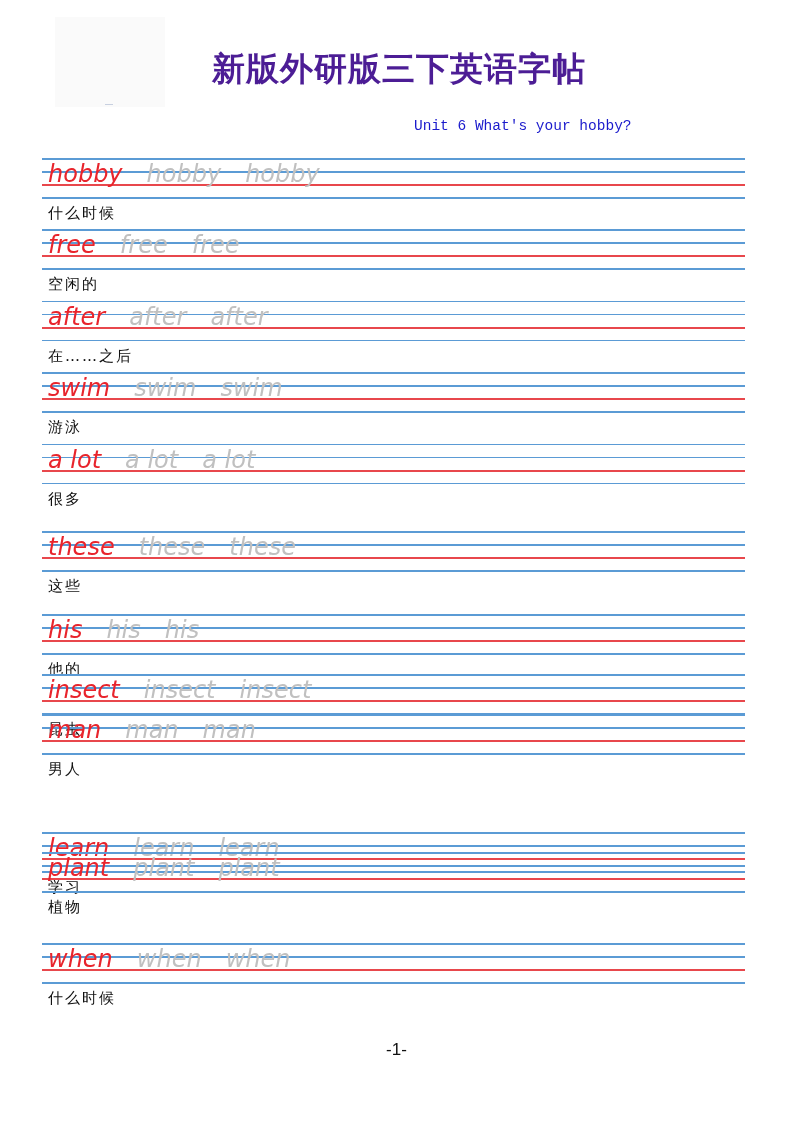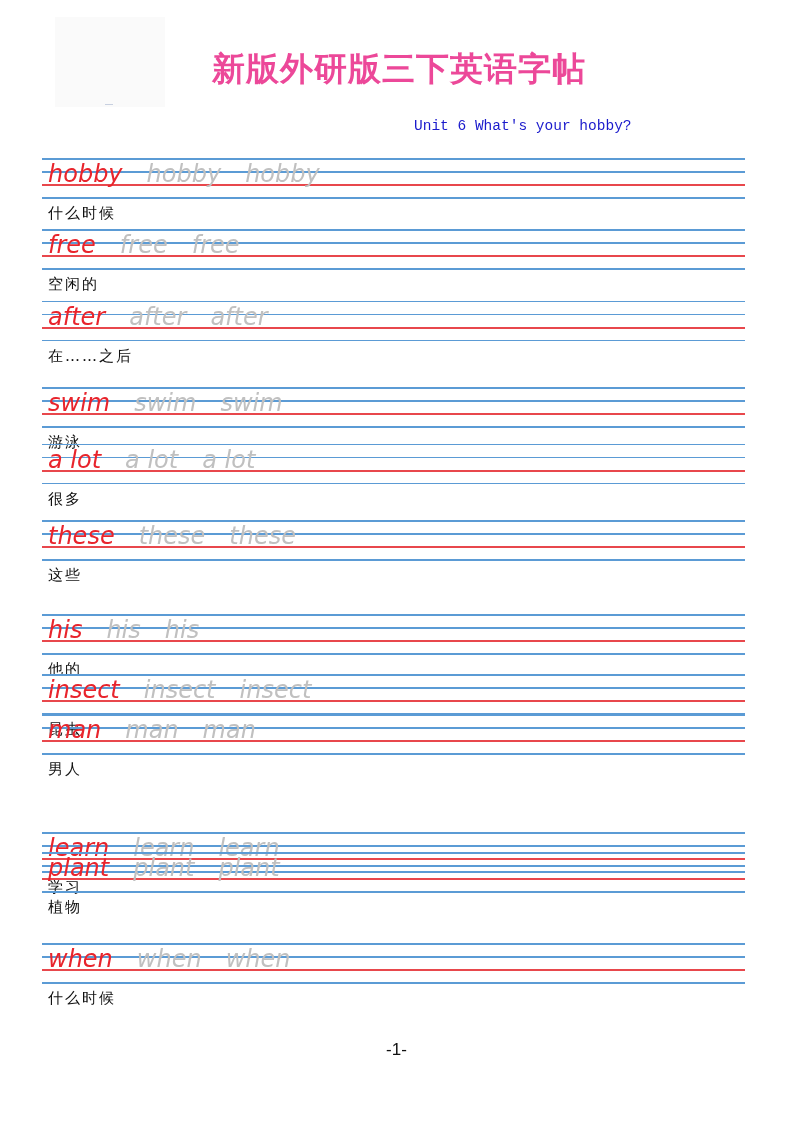--- a/index.html
+++ b/index.html
@@ -1,20 +1,20 @@
 <!DOCTYPE html>
 <html><head>
 <meta charset="utf-8">
 <style>
   html, body { margin: 0; padding: 0; background: #ffffff; }
   body { width: 793px; height: 1122px; position: relative; overflow: hidden; font-family: "DejaVu Serif", serif; }
   .logo-box { position: absolute; left: 55px; top: 17px; width: 110px; height: 90px; background: #fafafa; }
   .logo-box .dot { position: absolute; left: 50px; top: 87px; width: 8px; height: 1px; background: #c8d0e0; }
   .title { position: absolute; left: 0; width: 793px; top: 47px; text-align: center; padding-left: 5px; box-sizing: border-box;
-           color: #ec4899; font-size: 33px; font-weight: bold; letter-spacing: 1px; font-family: Liberation Serif, serif; }
+           color: #4c1d95; font-size: 33px; font-weight: bold; letter-spacing: 1px; font-family: Liberation Serif, serif; }
   .subtitle { position: absolute; left: 414px; top: 118px; color: #1a1acc; font-size: 14.5px; font-family: "Liberation Mono", "DejaVu Sans Mono", monospace; }
   .block { position: absolute; left: 42px; width: 703px; height: 72px; }
   .line { position: absolute; left: 0; width: 703px; height: 1.5px; }
   .blue { background: #5b9bd5; }
   .red { background: #e8474c; height: 2px; }
   .words { position: absolute; left: 6px; top: 2px; height: 26px; display: flex; align-items: flex-end; white-space: nowrap; }
   .word { font-family: "DejaVu Sans", sans-serif; font-style: italic; font-size: 24px; line-height: 24px; font-weight: 300; }
   .word.main { color: #e8242c; }
   .word.trace { color: #c0c0c0; margin-left: 24px; }
   .cn { position: absolute; left: 6px; top: 46px; font-size: 15px; color: #111; font-family: "DejaVu Serif", serif; letter-spacing: 2px; }
@@ -59,21 +59,21 @@
     <div class="line blue" style="top:13px"></div>
     <div class="line red" style="top:26px"></div>
     <div class="line blue" style="top:39px"></div>
     <div class="words">
       <span class="word main">after</span>
       <span class="word trace">after</span>
       <span class="word trace">after</span>
     </div>
     <div class="cn">在……之后</div>
   </div>
-    <div class="block" style="top: 387px;">
+    <div class="block" style="top: 372px;">
     <div class="line blue" style="top:0px"></div>
     <div class="line blue" style="top:13px"></div>
     <div class="line red" style="top:26px"></div>
     <div class="line blue" style="top:39px"></div>
     <div class="words">
       <span class="word main">swim</span>
       <span class="word trace">swim</span>
       <span class="word trace">swim</span>
     </div>
     <div class="cn">游泳</div>
@@ -83,21 +83,21 @@
     <div class="line blue" style="top:13px"></div>
     <div class="line red" style="top:26px"></div>
     <div class="line blue" style="top:39px"></div>
     <div class="words">
       <span class="word main">a lot</span>
       <span class="word trace">a lot</span>
       <span class="word trace">a lot</span>
     </div>
     <div class="cn">很多</div>
   </div>
-    <div class="block" style="top: 520px;">
+    <div class="block" style="top: 531px;">
     <div class="line blue" style="top:0px"></div>
     <div class="line blue" style="top:13px"></div>
     <div class="line red" style="top:26px"></div>
     <div class="line blue" style="top:39px"></div>
     <div class="words">
       <span class="word main">these</span>
       <span class="word trace">these</span>
       <span class="word trace">these</span>
     </div>
     <div class="cn">这些</div>

